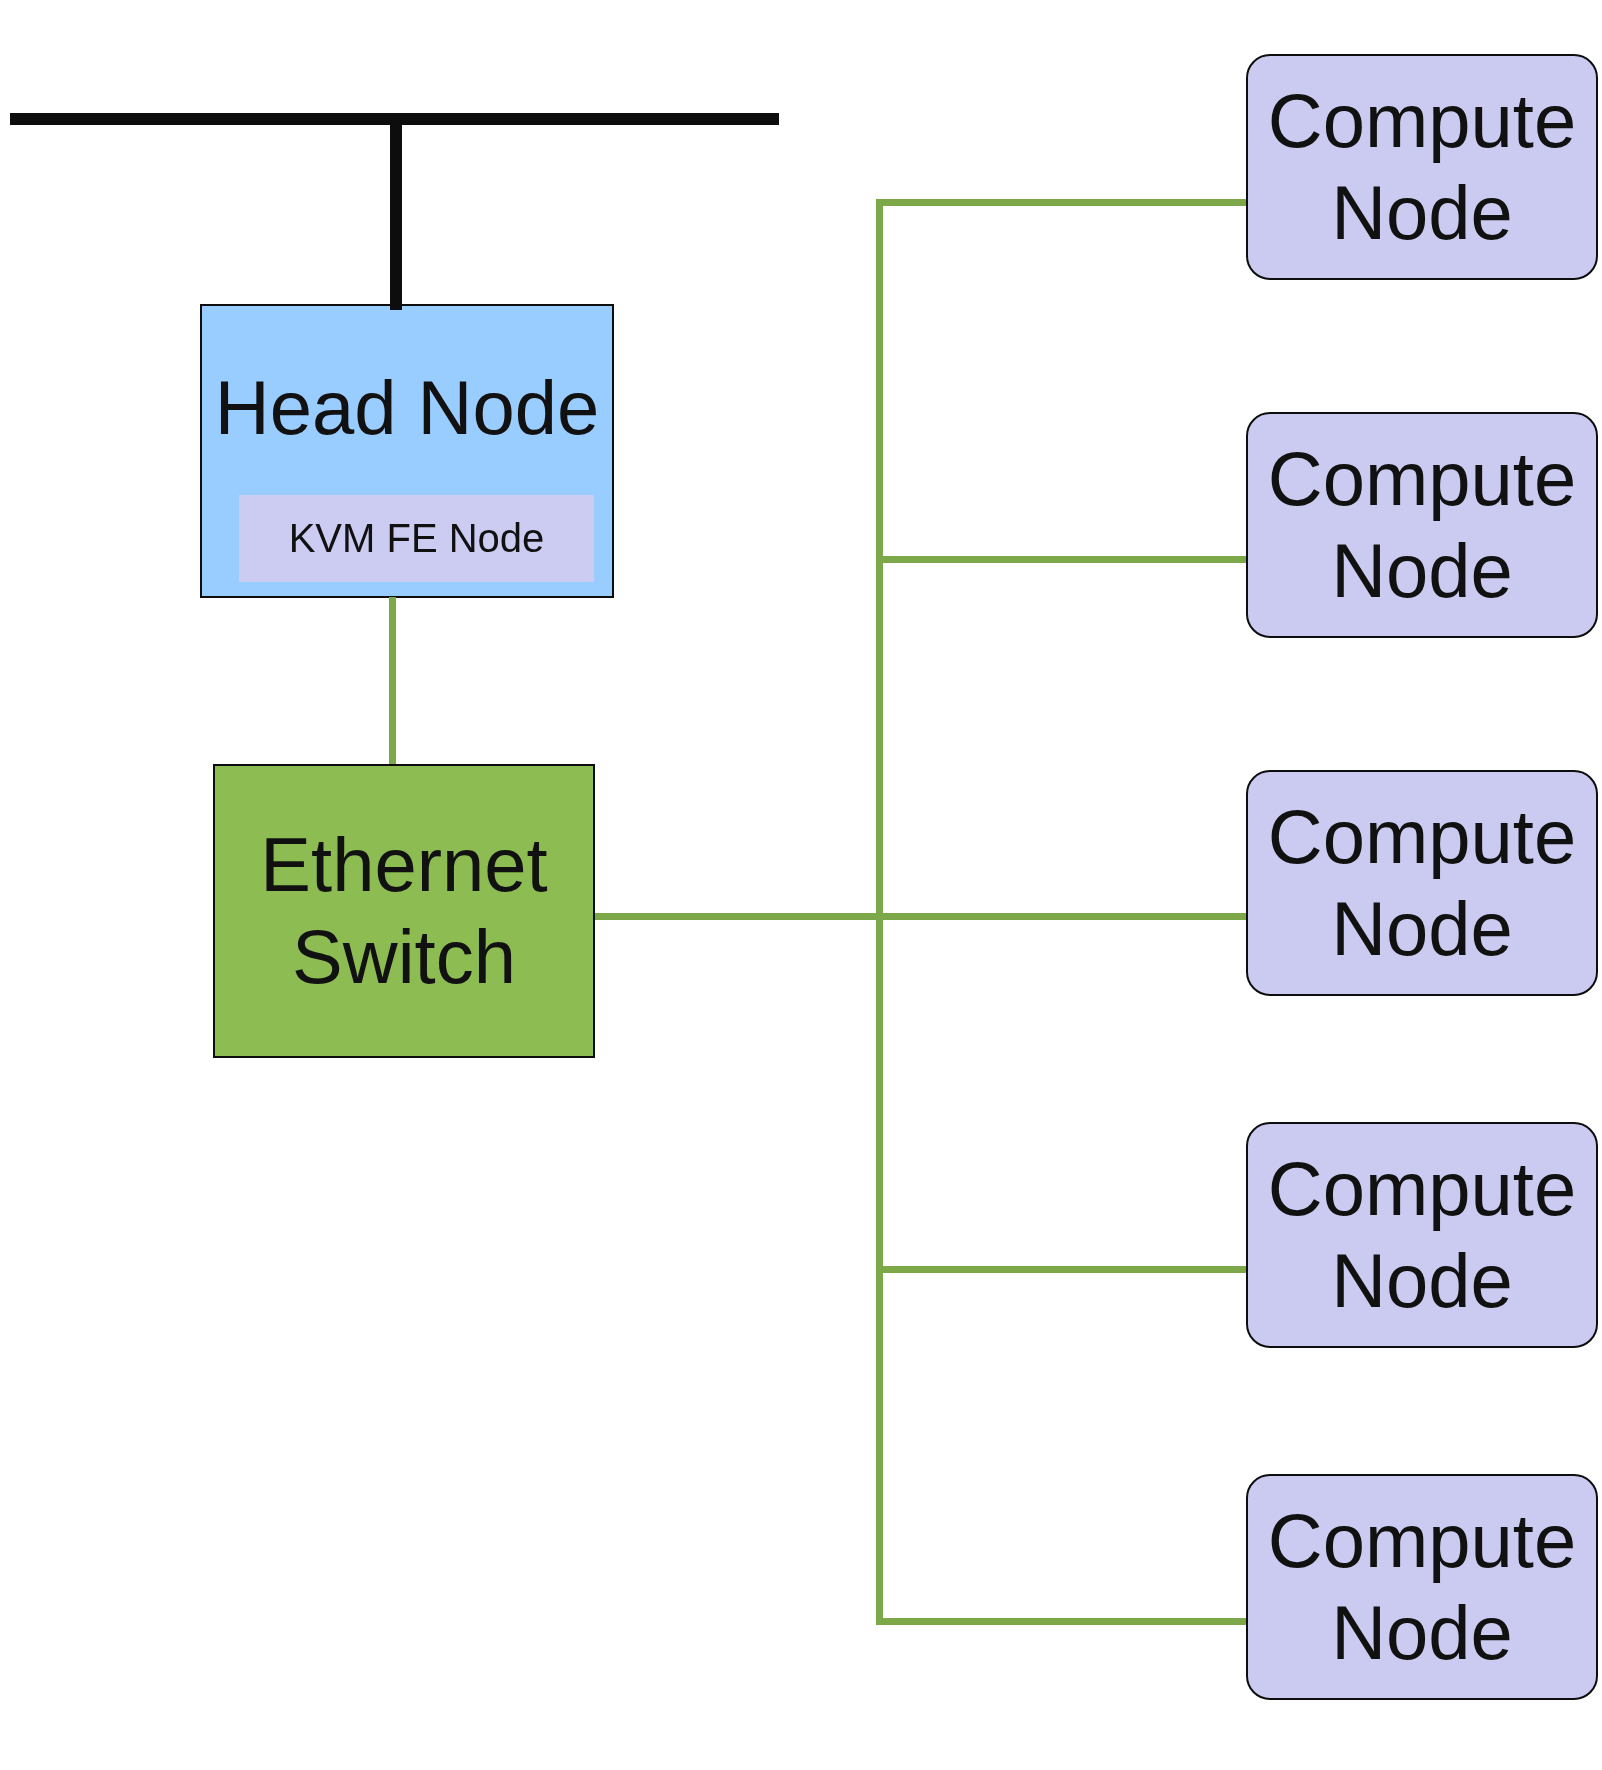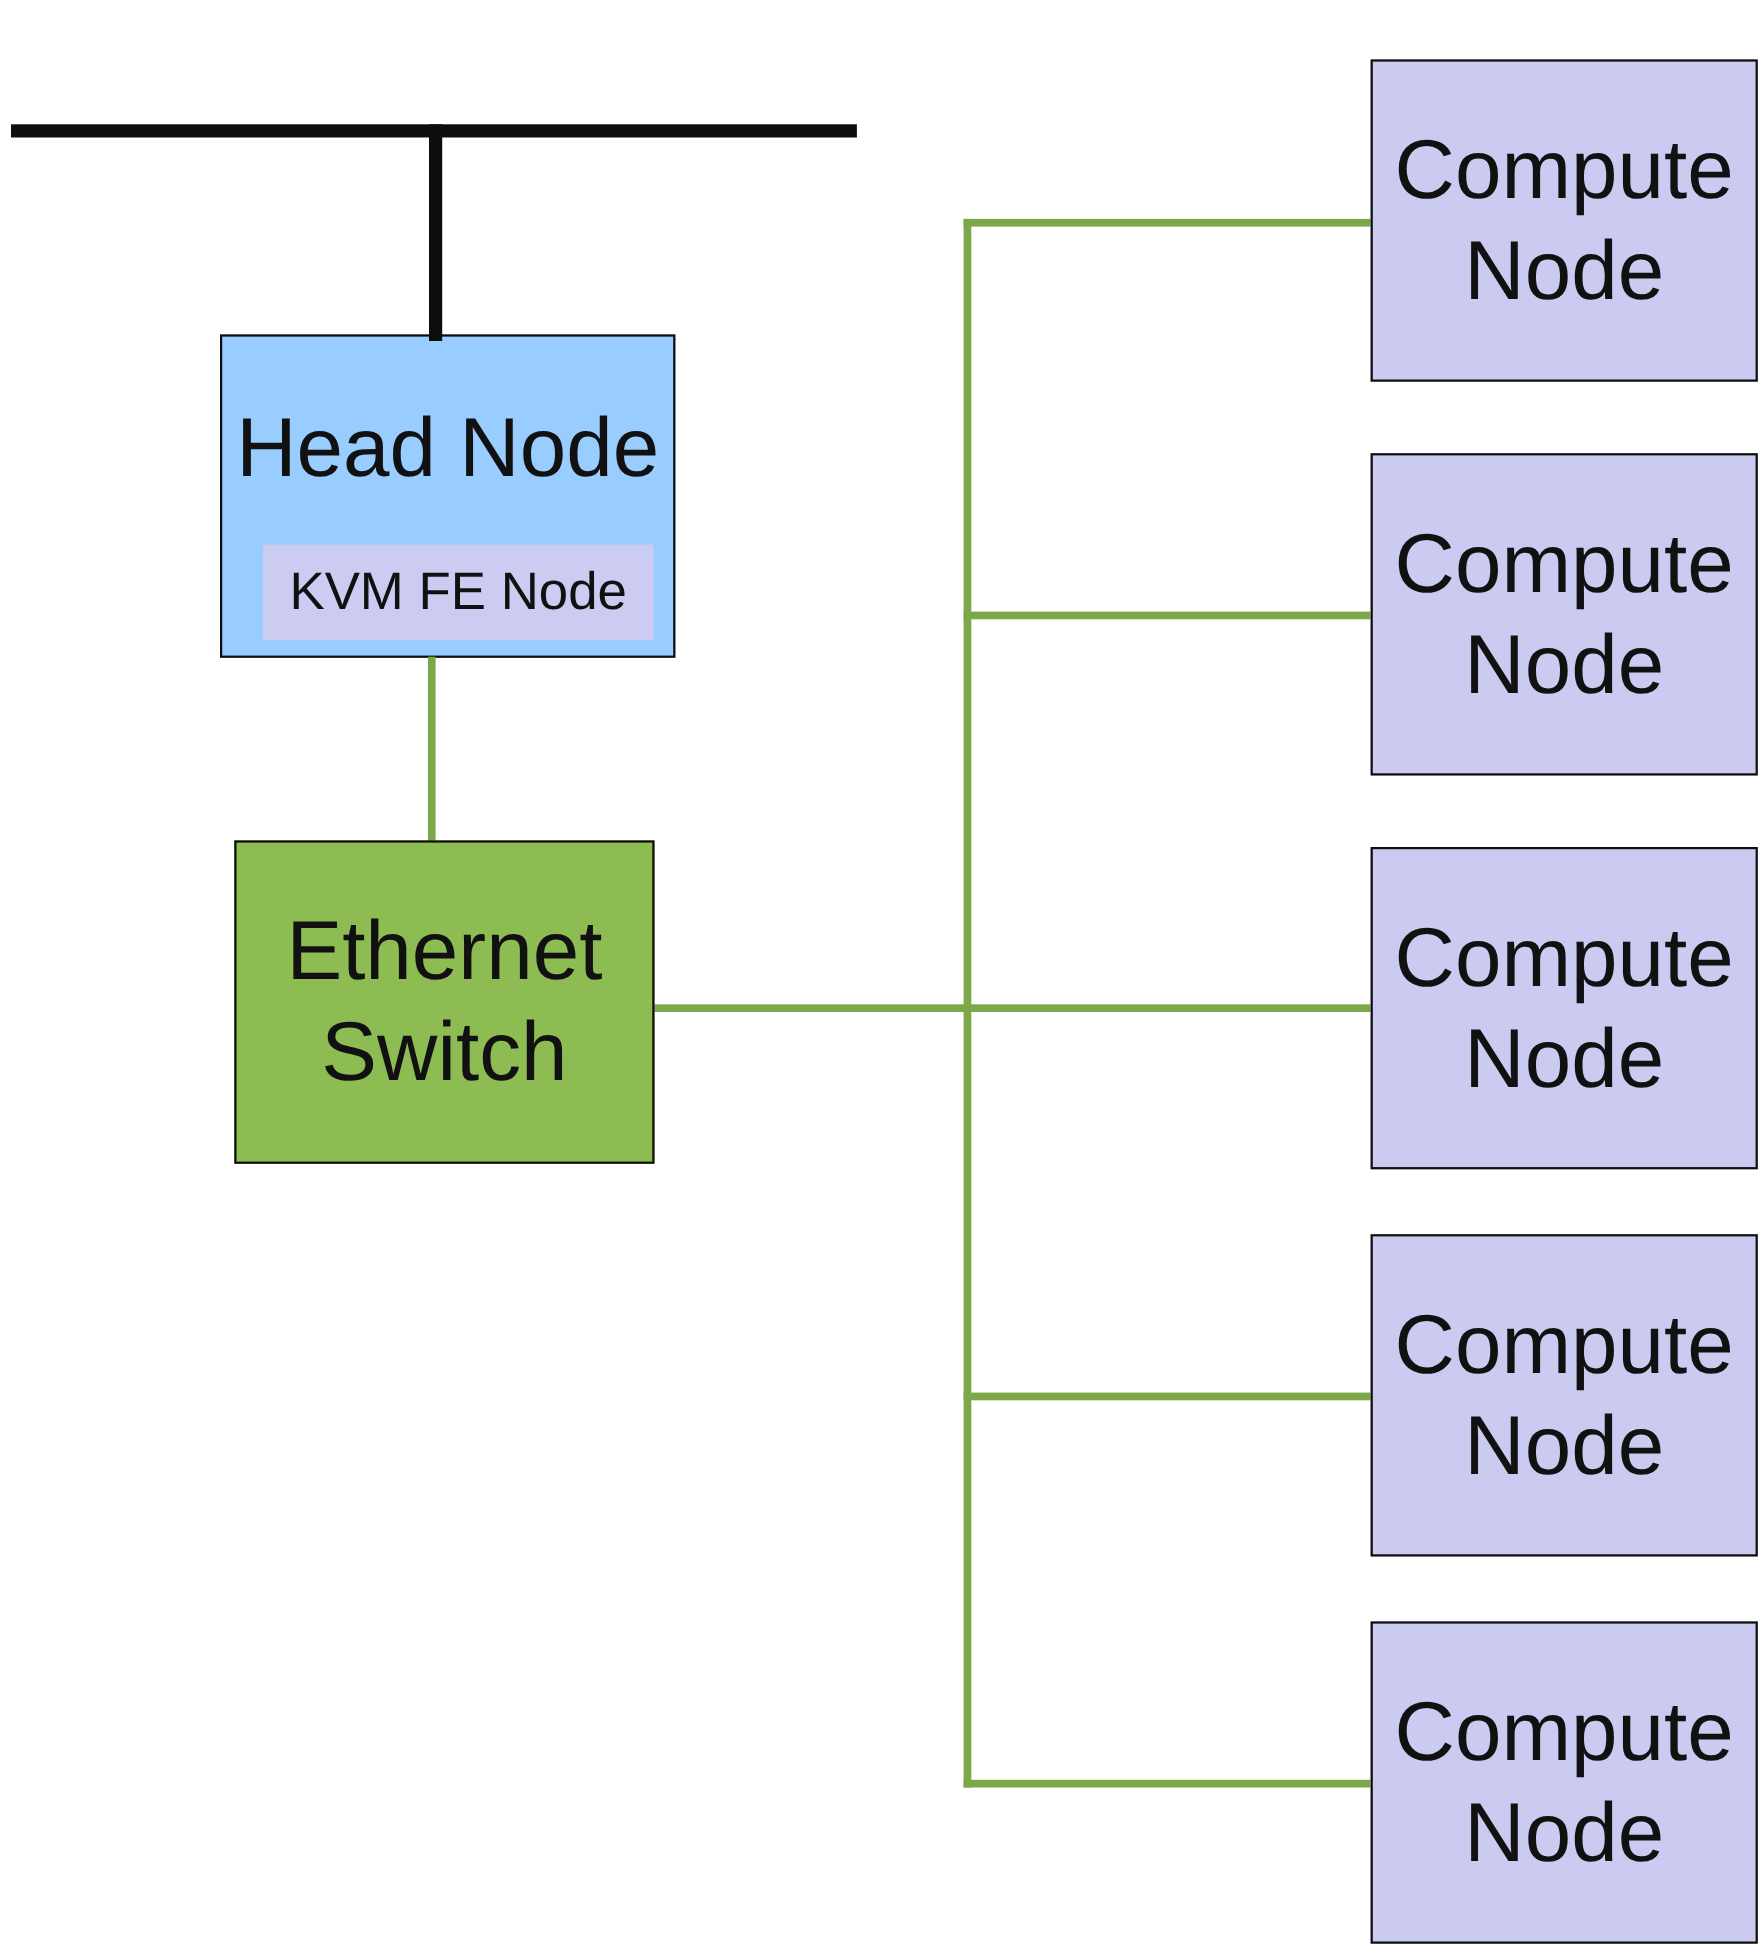--- a/index.html
+++ b/index.html
@@ -50,37 +50,38 @@
     left:200px;top:304px;width:414px;height:294px;
     background:var(--head-node-fill);z-index:1;
   }
   #head-node-label{
     position:absolute;left:0;top:56px;width:100%;
     text-align:center;
   }
   #kvm-box{
     position:absolute;left:37px;top:189px;width:355px;height:87px;
     background:var(--kvm-fill);
-    font-size:48px;text-align:center;
+    font-size:40px;text-align:center;
   }
   #head-switch-line{left:389px;top:597px;width:7px;height:168px;}
   #switch-box{
     left:213px;top:764px;width:382px;height:294px;
     background:var(--switch-fill);
   }
   #switch-trunk-line{left:565px;top:913px;width:681px;height:7px;}
   #trunk-line{left:876px;top:199px;width:7px;height:1426px;}
   .branch{height:7px;width:370px;left:876px;}
   #branch-1{top:199px;}
   #branch-2{top:556px;}
   #branch-4{top:1266px;}
   #branch-5{top:1618px;}
   .compute-box{
-    left:1246px;width:352px;height:293px;
+    left:1246px;width:352px;height:226px;
     background:var(--compute-fill);
+    border-radius:24px;
   }
   #compute-1{top:54px;}
   #compute-2{top:412px;}
   #compute-3{top:770px;}
   #compute-4{top:1122px;}
   #compute-5{top:1474px;}
 </style>
 </head>
 <body>
 

